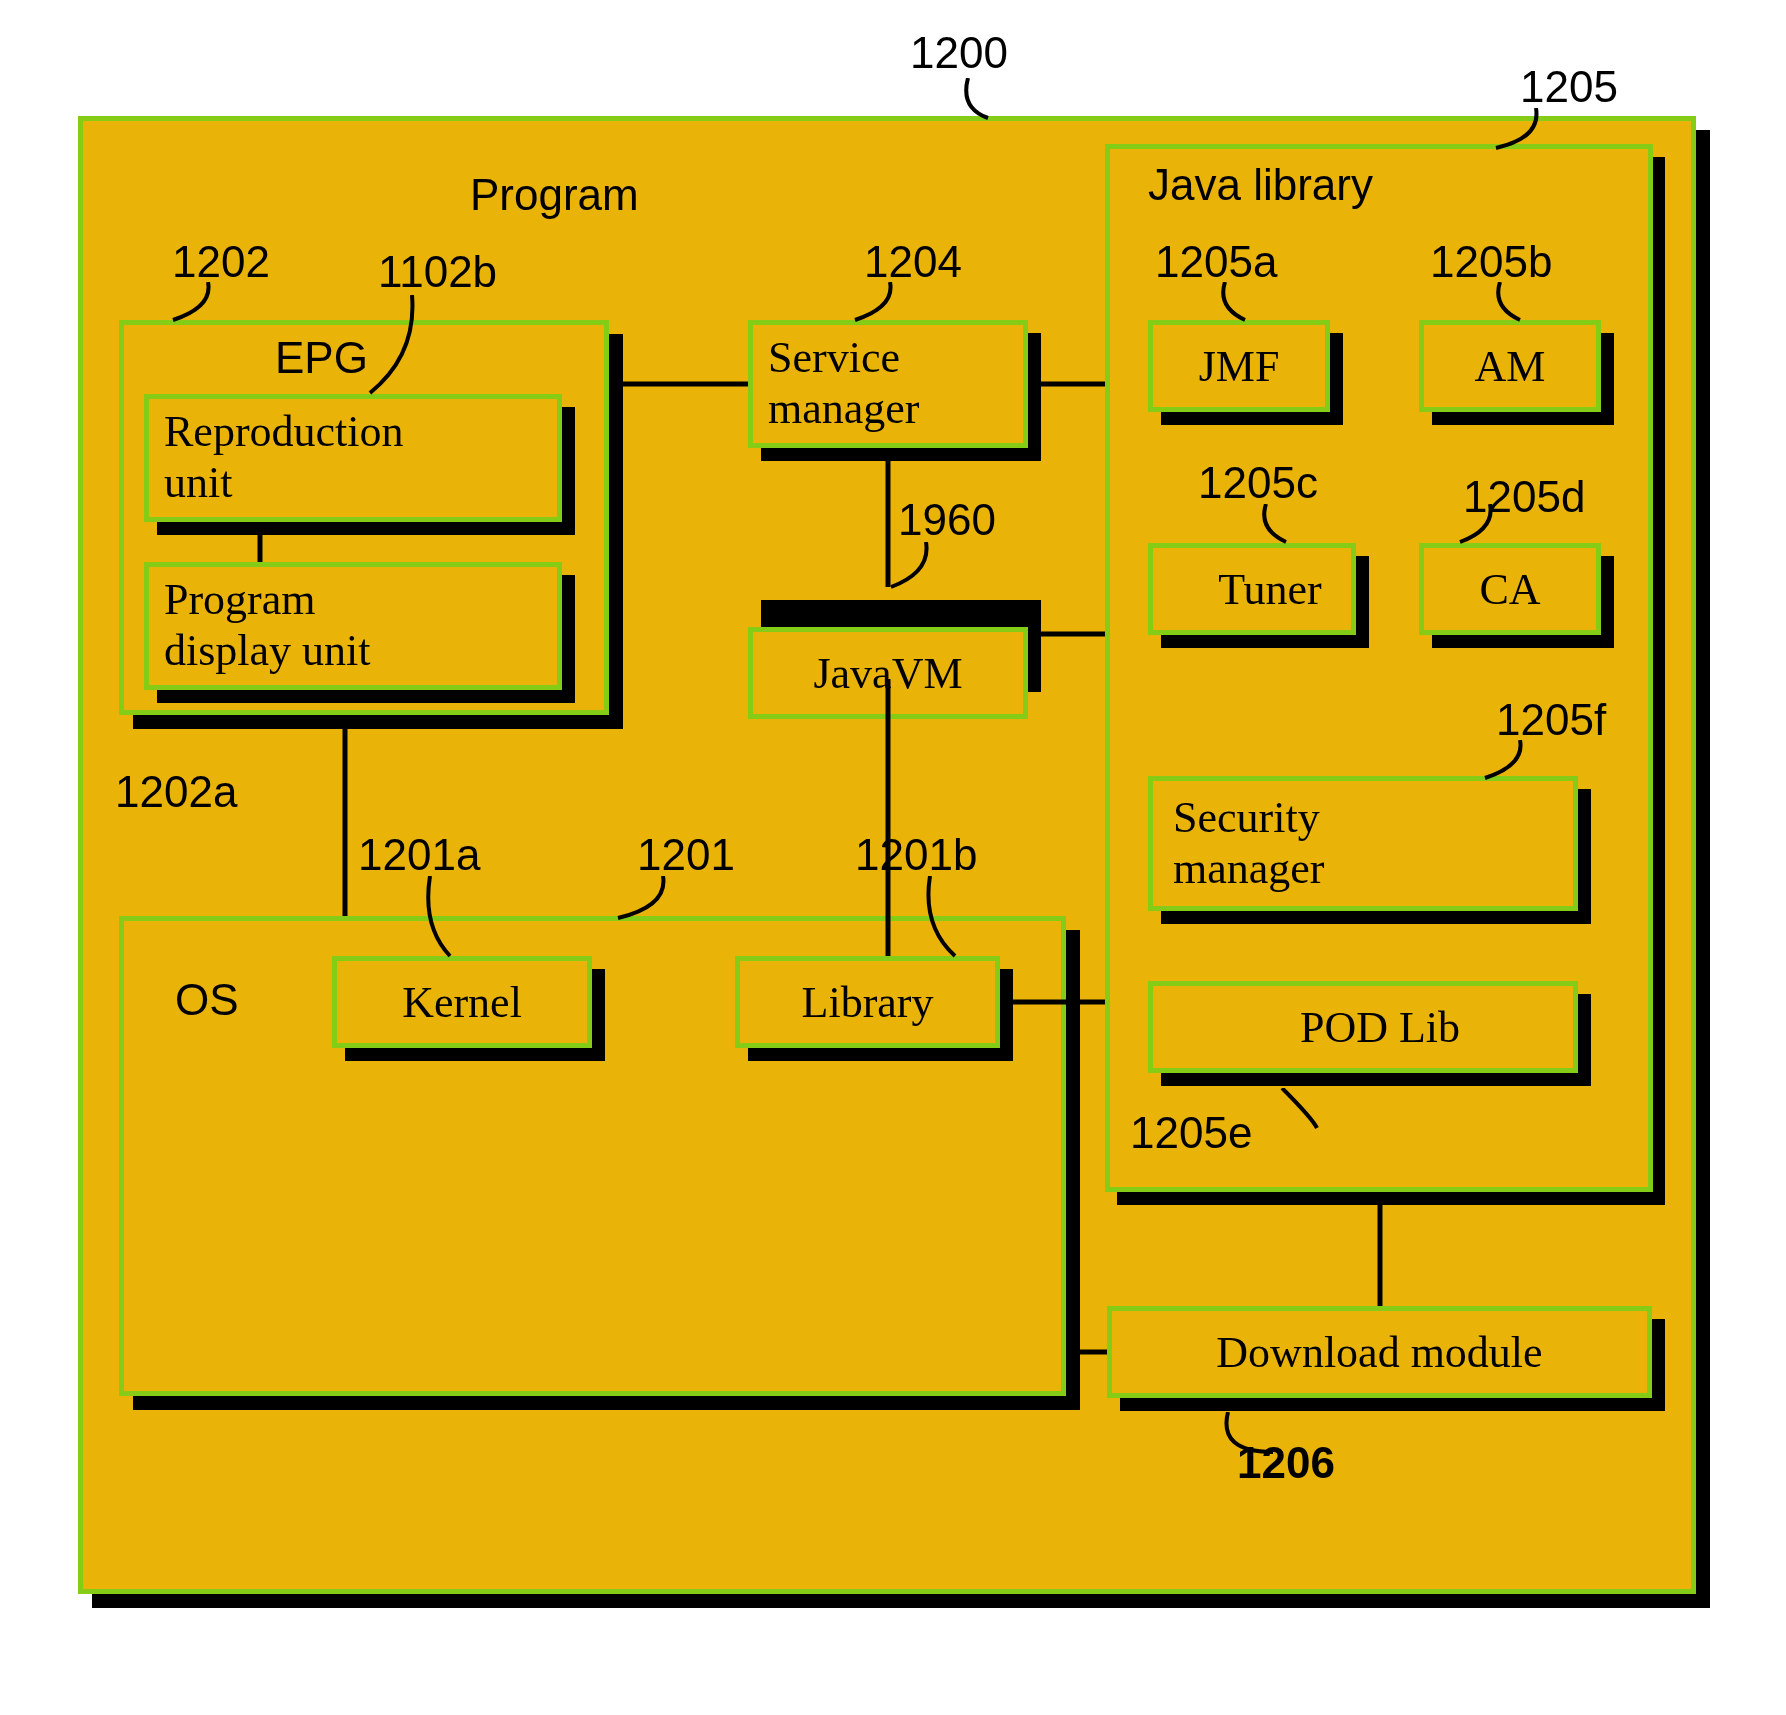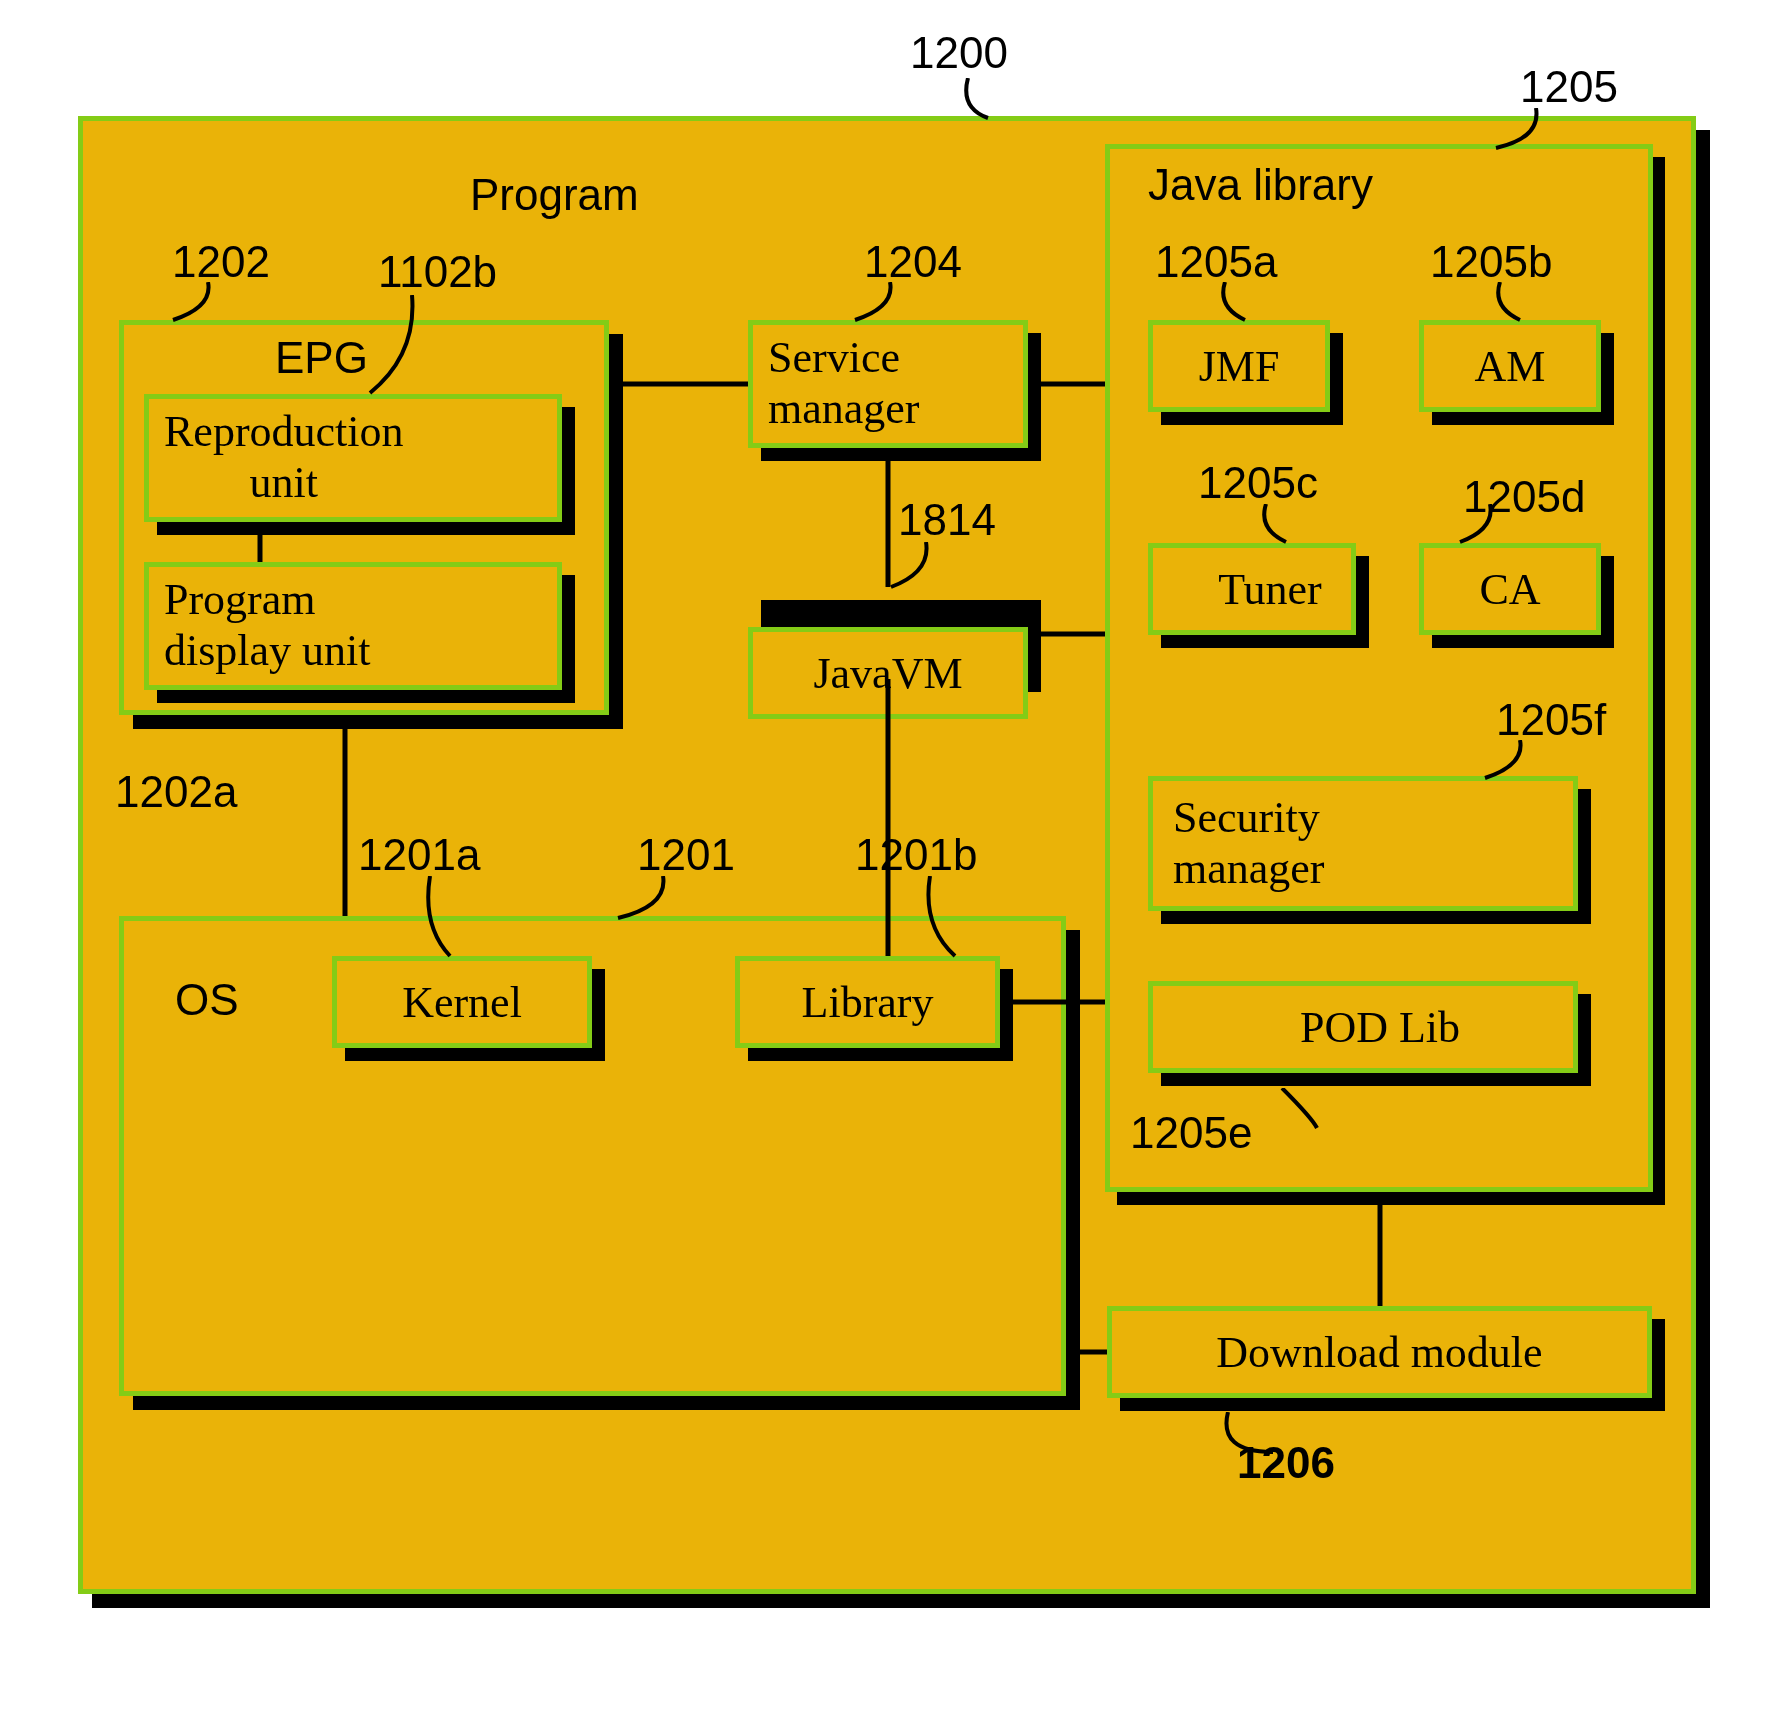--- a/index.html
+++ b/index.html
@@ -135,21 +135,21 @@
 
   <div class="shadow" style="left:133px; top:334px; width:490px; height:395px;"></div>
   <div class="box" style="left:119px; top:320px; width:490px; height:395px;"></div>
   <div class="label" style="left:275px; top:333px;">EPG</div>
   <div class="reflabel" style="left:172px; top:237px;">1202</div>
   <svg style="position:absolute; left:158px; top:282px;" width="60" height="45">
       <path d="M50 0 Q 55 25 15 38" stroke="#000" stroke-width="4" fill="none"></path>
     </svg>
 
   <div class="shadow" style="left:157px; top:407px; width:418px; height:128px;"></div>
-  <div class="box" style="left:144px; top:394px; width:418px; height:128px; display:flex; align-items:center;text-align:center;">
+  <div class="box" style="left:144px; top:394px; width:418px; height:128px; display:flex; align-items:center;">
     <span class="label multi" style="padding-left:15px;">Reproduction<br>unit</span>
   </div>
   <div class="reflabel" style="left:378px; top:247px;">1102b</div>
   <svg style="position:absolute; left:362px; top:295px;" width="70" height="100">
       <path d="M50 0 Q 55 60 8 98" stroke="#000" stroke-width="4" fill="none"></path>
     </svg>
 
   <div class="shadow" style="left:157px; top:575px; width:418px; height:128px;"></div>
   <div class="box" style="left:144px; top:562px; width:418px; height:128px; display:flex; align-items:center;">
     <span class="label multi" style="padding-left:15px;">Program<br>display unit</span>
@@ -162,21 +162,21 @@
   </div>
   <div class="reflabel" style="left:864px; top:237px;">1204</div>
   <svg style="position:absolute; left:840px; top:282px;" width="60" height="45">
       <path d="M50 0 Q 55 25 15 38" stroke="#000" stroke-width="4" fill="none"></path>
     </svg>
 
   <div class="shadow" style="left:761px; top:600px; width:280px; height:92px;"></div>
   <div class="box" style="left:748px; top:587px; width:280px; height:92px; display:flex; align-items:center; justify-content:center;margin-top:40px;">
     <span class="label inbox">JavaVM</span>
   </div>
-  <div class="reflabel" style="left:898px; top:495px;">1814</div>
+  <div class="reflabel" style="left:898px; top:495px;">1960</div>
   <svg style="position:absolute; left:876px; top:542px;" width="60" height="50">
       <path d="M50 0 Q 55 30 15 45" stroke="#000" stroke-width="4" fill="none"></path>
     </svg>
 
   <div class="shadow" style="left:133px; top:930px; width:947px; height:480px;"></div>
   <div class="box" style="left:119px; top:916px; width:947px; height:480px;"></div>
   <div class="label" style="left:175px; top:975px;">OS</div>
   <div class="reflabel" style="left:637px; top:830px;">1201</div>
   <svg style="position:absolute; left:608px; top:876px;" width="70" height="50">
       <path d="M55 0 Q 60 30 10 42" stroke="#000" stroke-width="4" fill="none"></path>

